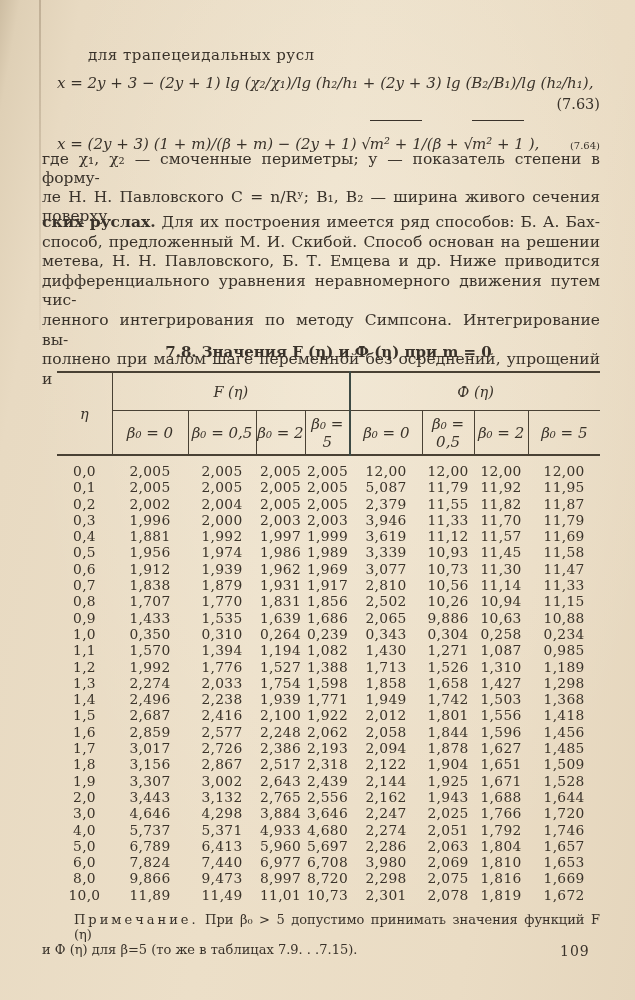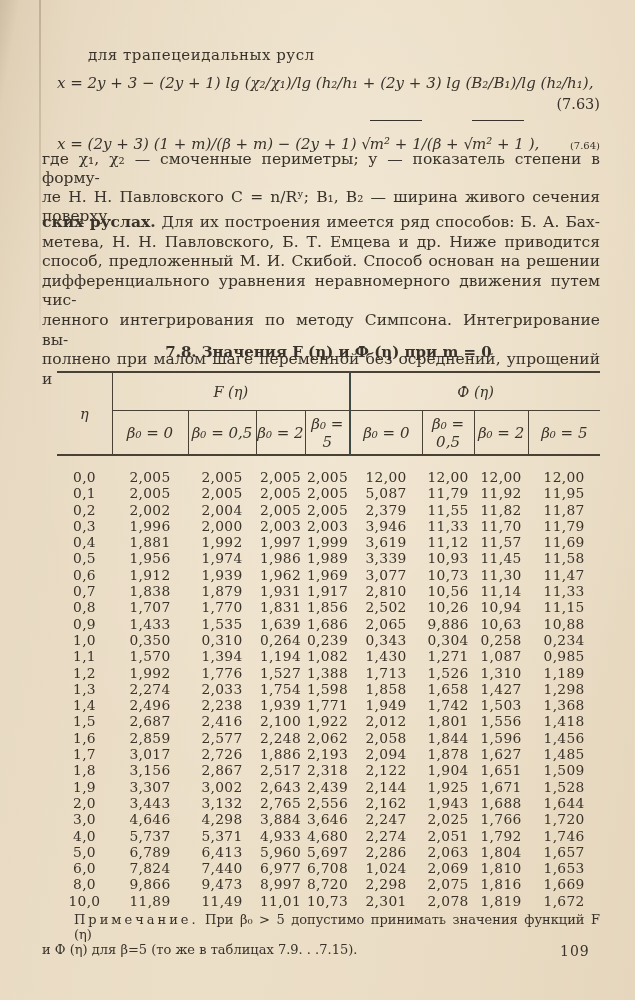--- a/index.html
+++ b/index.html
@@ -42,21 +42,21 @@
   th{font-weight:normal;font-style:italic;padding:0;}
   .th-eta{border-right:1.4px solid #494134;font-size:14.5px;}
   .th-group{height:37px;border-bottom:1.4px solid #494134;font-size:14.5px;margin-top:12px;}
   .th-group-f{border-right:2px solid #3d4a45;}
   .th-sub{height:43px;font-size:15px;}
   .s-r{border-right:1px solid #494134;}
   .s-R{border-right:2px solid #3d4a45;}
   thead{border-bottom:2px solid #494134;}
   tbody td{height:16.3px;text-align:center;padding:0;line-height:16.3px;
            font-size:13.8px;letter-spacing:0.3px;}
-  tbody tr:first-child td{padding-top:13px;}
+  tbody tr:first-child td{padding-top:7px;}
   
   .footnote{left:42px;top:912px;width:558px;font-size:13px;line-height:15px;}
   .fn1{padding-left:32px;}
   .spaced{letter-spacing:3px;}
   .pagenum{left:560px;top:943px;font-size:14px;letter-spacing:1px;}
 </style>
 </head>
 <body>
 
 <div class="page">
@@ -73,22 +73,22 @@
   </div>
 
   <div class="abs para pwhere">
     <div class="jline">где χ₁, χ₂ — смоченные периметры; y — показатель степени в форму-</div>
     <div class="jline">ле Н. Н. Павловского C = n/Rʸ;  B₁, B₂ — ширина живого сечения</div>
     <div class="jleft">поверху.</div>
   </div>
 
   <div class="abs para pmain">
     <div class="jline"><span class="b">ских руслах.</span><span> Для их построения имеется ряд способов: Б. А. Бах-</span></div>
+    <div class="jline">способ, предложенный М. И. Скибой. Способ основан на решении</div>
     <div class="jline">метева, Н. Н. Павловского, Б. Т. Емцева и др. Ниже приводится</div>
-    <div class="jline">способ, предложенный М. И. Скибой. Способ основан на решении</div>
     <div class="jline">дифференциального уравнения неравномерного движения путем чис-</div>
     <div class="jline">ленного интегрирования по методу Симпсона. Интегрирование вы-</div>
     <div class="jline">полнено при малом шаге переменной без осреднений,  упрощений и</div>
   </div>
 
   <div class="abs tbl-title">7.8. Значения F (η) и Ф (η) при m = 0</div>
 
   <table>
     <colgroup>
       <col class="c-eta">
@@ -303,21 +303,21 @@
           <td>2,062</td>
           <td>2,058</td>
           <td>1,844</td>
           <td>1,596</td>
           <td>1,456</td>
         </tr>
         <tr>
           <td>1,7</td>
           <td>3,017</td>
           <td>2,726</td>
-          <td>1,886</td>
+          <td>2,386</td>
           <td>2,193</td>
           <td>2,094</td>
           <td>1,878</td>
           <td>1,627</td>
           <td>1,485</td>
         </tr>
         <tr>
           <td>1,8</td>
           <td>3,156</td>
           <td>2,867</td>
@@ -382,21 +382,21 @@
           <td>2,063</td>
           <td>1,804</td>
           <td>1,657</td>
         </tr>
         <tr>
           <td>6,0</td>
           <td>7,824</td>
           <td>7,440</td>
           <td>6,977</td>
           <td>6,708</td>
-          <td>1,024</td>
+          <td>3,980</td>
           <td>2,069</td>
           <td>1,810</td>
           <td>1,653</td>
         </tr>
         <tr>
           <td>8,0</td>
           <td>9,866</td>
           <td>9,473</td>
           <td>8,997</td>
           <td>8,720</td>

